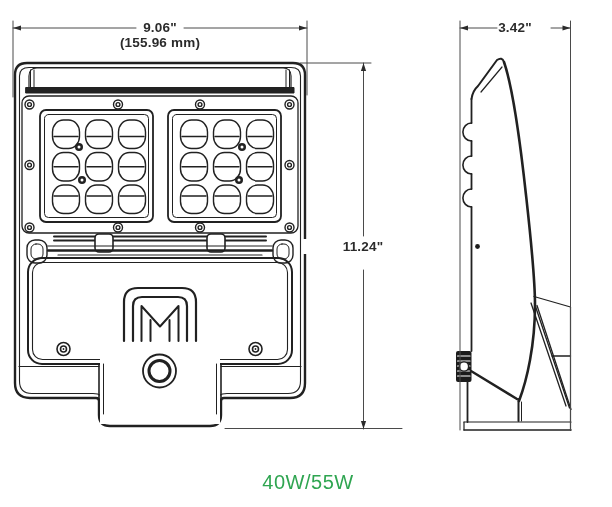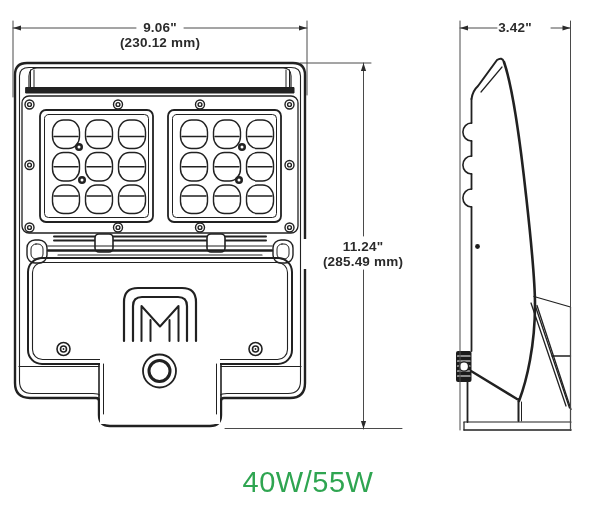--- a/index.html
+++ b/index.html
@@ -3,21 +3,21 @@
 <meta charset="utf-8">
 <style>
   html,body{margin:0;padding:0;background:#fff;}
   #stage{position:relative;width:612px;height:507px;background:#fff;overflow:hidden;
          font-family:"Liberation Sans",sans-serif;}
   #stage svg{position:absolute;left:0;top:0;}
   .dim{position:absolute;font-weight:700;font-size:13.5px;line-height:15px;
        color:#2b2b2b;text-align:center;letter-spacing:.2px;}
   .dim span{display:block;}
   .wattage{position:absolute;left:228px;top:465px;width:160px;text-align:center;
-           font-size:29px;line-height:34px;font-weight:400;letter-spacing:.5px;
+           font-size:20px;line-height:34px;font-weight:400;letter-spacing:.5px;
            color:#2fa551;}
 </style>
 </head>
 <body>
 
 <div id="stage">
 
 <svg width="612" height="507" viewBox="0 0 612 507">
   <g fill="none" stroke="#212121" stroke-linecap="round" stroke-linejoin="round">
 
@@ -266,27 +266,26 @@
         <line x1="551" y1="28" x2="570.5" y2="28"></line>
         <polygon points="460,28 468,25.4 468,30.6" fill="#2b2b2b" stroke="none"></polygon>
         <polygon points="570.5,28 562.5,25.4 562.5,30.6" fill="#2b2b2b" stroke="none"></polygon>
       </g>
     </g>
   </g>
 </svg>
 
 <div class="dim" style="left:13px;top:20px;width:294px;">
   <span>9.06"</span>
-  <span>(230.12 mm)</span>
+  <span>(155.96 mm)</span>
 </div>
 
 <div class="dim" style="left:448px;top:20px;width:134px;">
   <span>3.42"</span>
 </div>
 
 <div class="dim" style="left:302px;top:239px;width:122px;background:#fff;">
   <span>11.24"</span>
-  <span>(285.49 mm)</span>
 </div>
 
 <div class="wattage">40W/55W</div>
 
 </div>
 
 </body></html>

